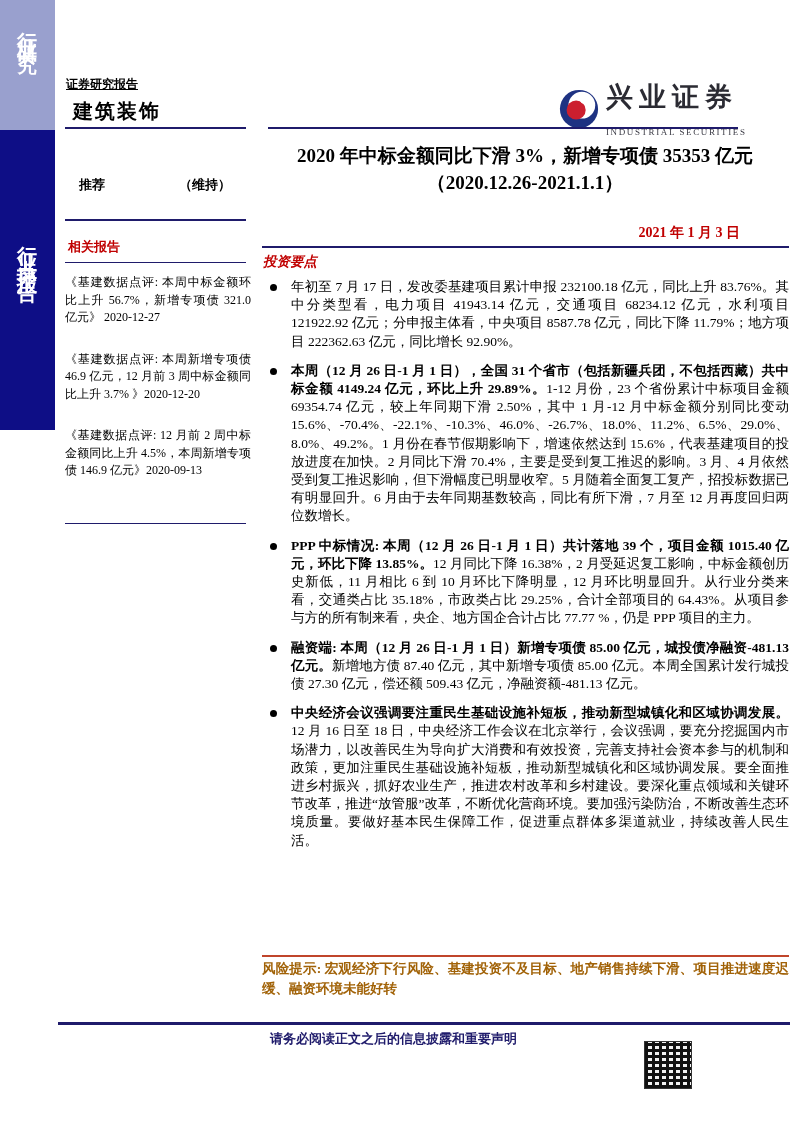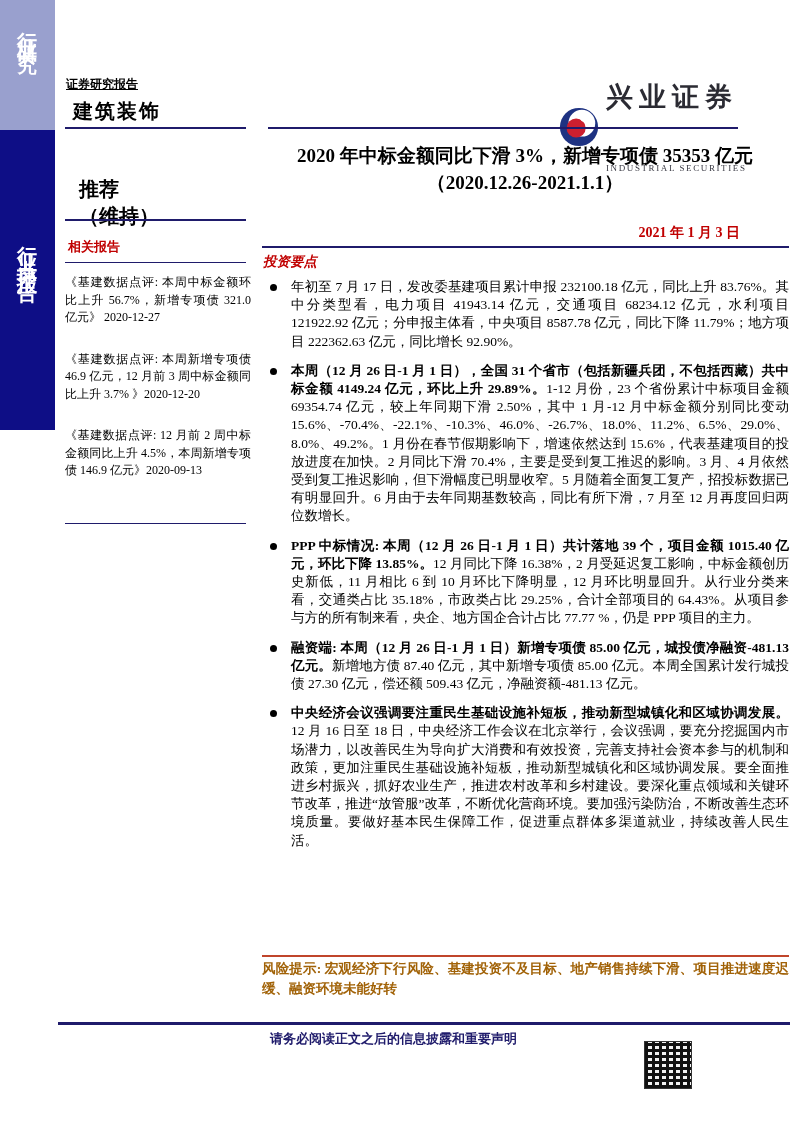--- a/index.html
+++ b/index.html
@@ -20,29 +20,29 @@
     writing-mode:vertical-lr;text-orientation:upright;
     color:#fff;font-weight:bold;font-size:20px;letter-spacing:7px;line-height:1;
   }
   
   .report-type{position:absolute;left:66px;top:76px;font-size:12px;font-weight:bold;text-decoration:underline;}
   .industry{position:absolute;left:73px;top:98px;font-size:20px;font-weight:bold;letter-spacing:2px;}
   .hline{position:absolute;background:#1F1B6B;}
   .rating-row{
     position:absolute;left:65px;top:176px;width:180px;display:flex;
     justify-content:space-between;padding:0 14px;box-sizing:border-box;
-    font-size:20px;font-weight:bold;flex-direction:column;
+    font-size:13px;font-weight:bold;
   }
   
   .related-head{position:absolute;left:68px;top:238px;font-size:13px;font-weight:bold;color:#C00000;}
   .related-list{position:absolute;left:65px;top:274px;width:186px;}
   .related-item{font-size:12px;line-height:17.5px;text-align:justify;margin-bottom:24px;}
   
   .logo{position:absolute;left:558px;top:84px;display:flex;align-items:center;}
-  .logo-text{margin-left:6px;display:flex;flex-direction:column;gap:36px;}
+  .logo-text{margin-left:6px;display:flex;flex-direction:column;}
   .logo-cn{font-size:27px;font-weight:bold;color:#2b2b33;letter-spacing:6px;line-height:1;}
   .logo-en{font-size:9px;color:#3a3a44;letter-spacing:1.6px;margin-top:16px;}
   
   .title{
     position:absolute;left:262px;top:142px;width:526px;text-align:center;
     font-size:19px;font-weight:bold;line-height:27px;
   }
   .date{
     position:absolute;left:262px;top:224px;width:478px;text-align:right;
     font-size:14px;font-weight:bold;color:#C00000;

